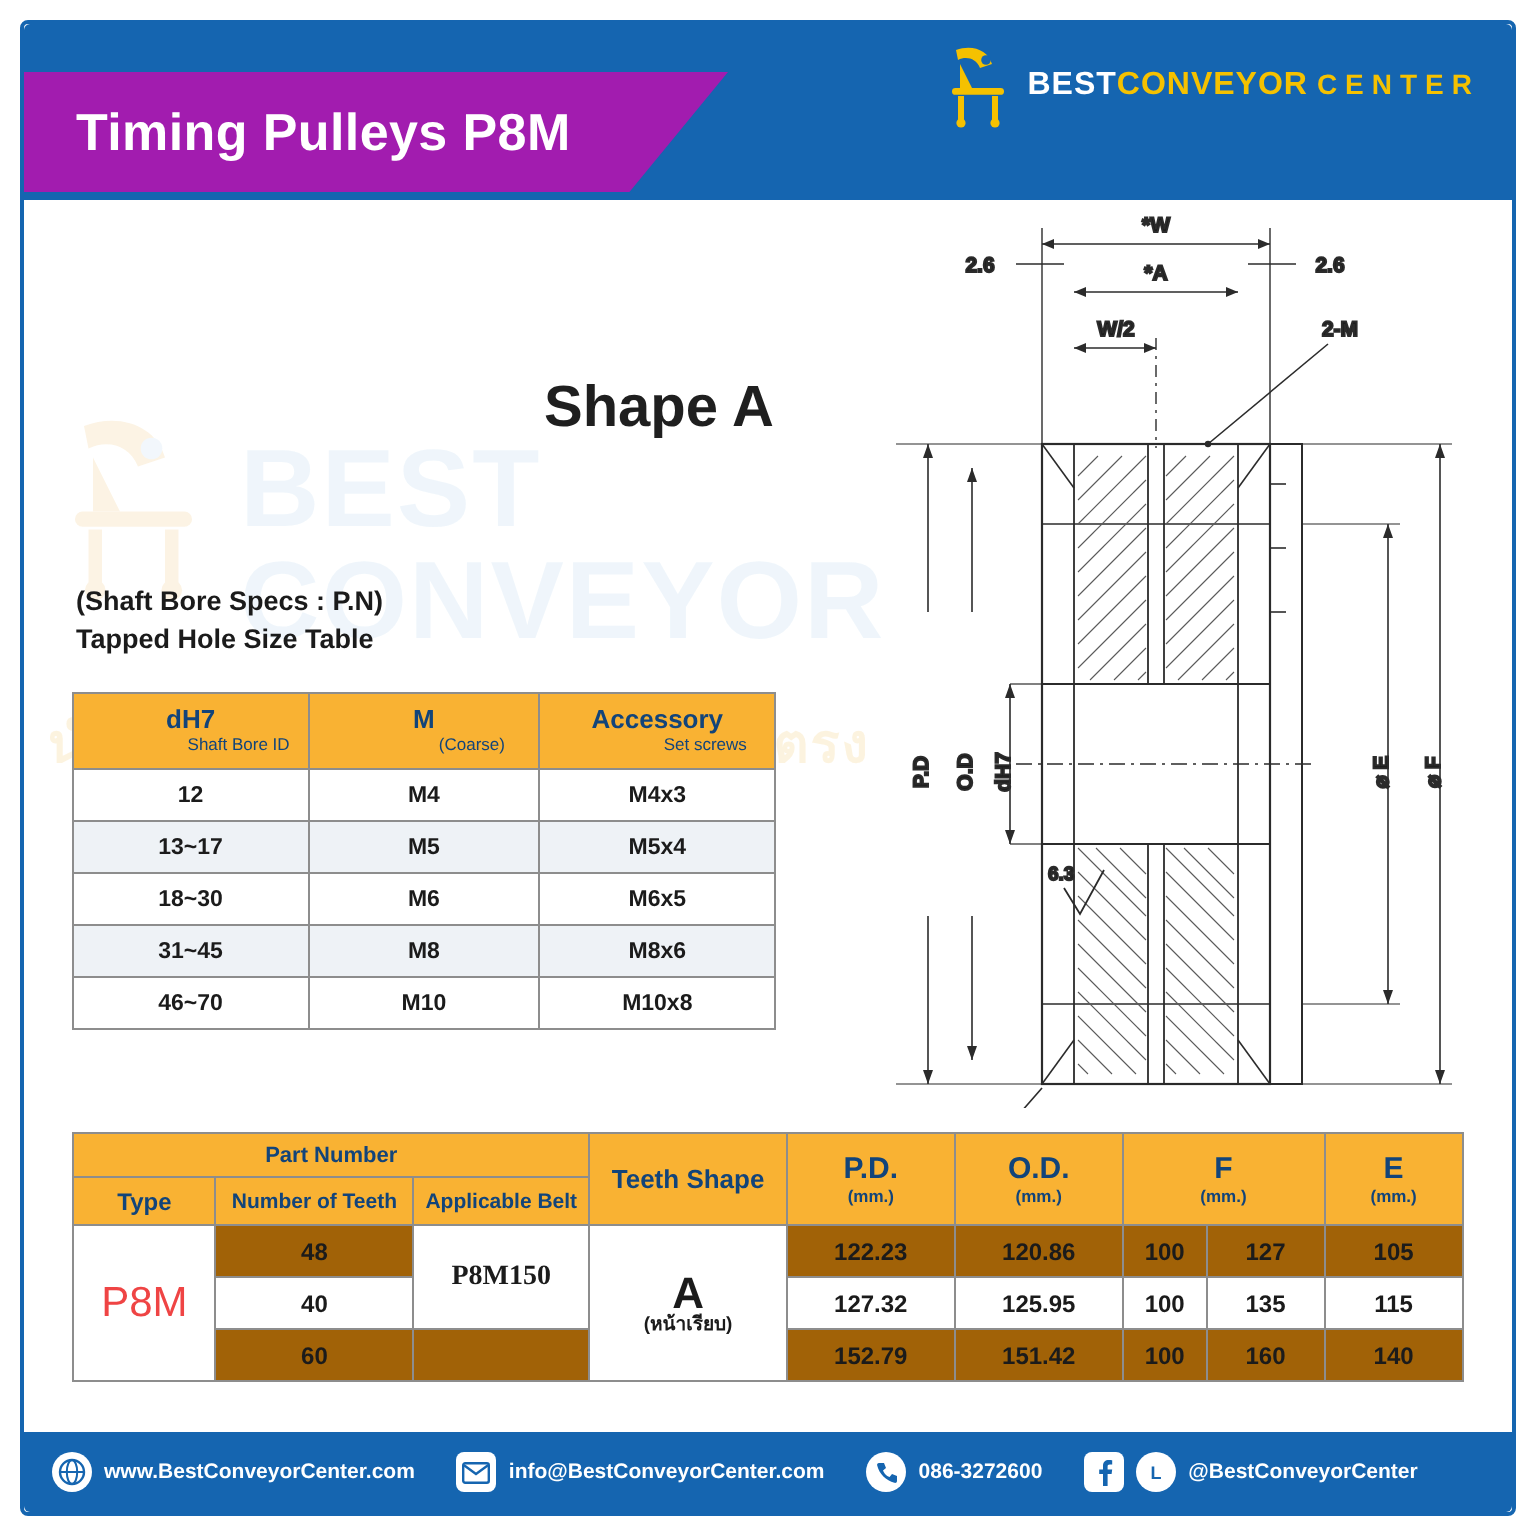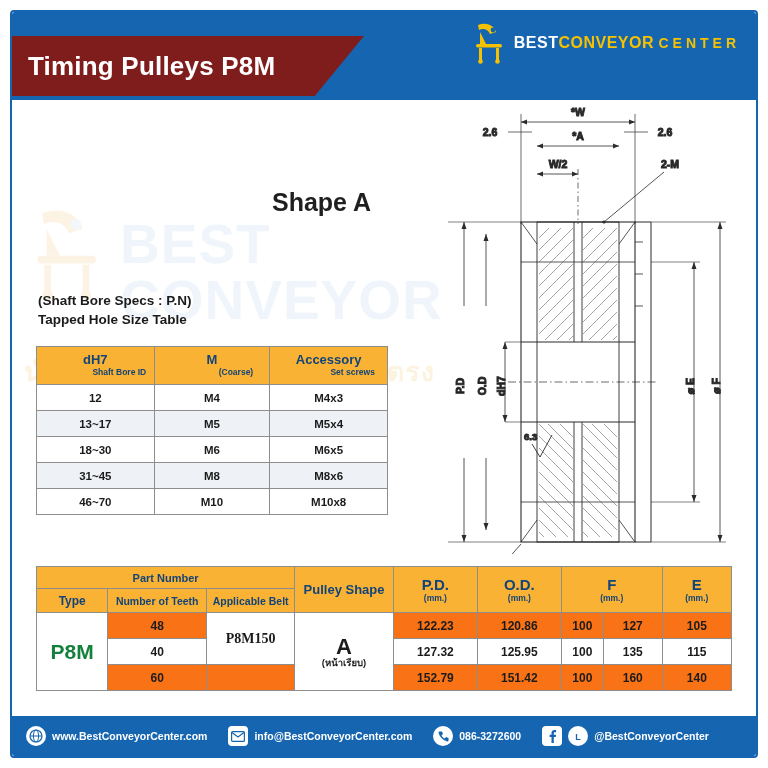--- a/index.html
+++ b/index.html
@@ -26,23 +26,23 @@
 
   
   .header-band {
     position:absolute; left:12px; top:12px; width:744px; height:88px;
     background:#1565b0;
     border-radius:3px 3px 0 0;
   }
   .title-box {
     position:absolute;
     left:12px; top:36px; width:352px; height:60px;
-    background:#7f1d1d;
+    background:#a21caf;
     display:flex; align-items:center;
-    padding-left:16px;
+    padding-left:26px;
     clip-path: polygon(0 0, 100% 0, 86% 100%, 0% 100%);
   }
   .title-box .title {
     font-size:26px; font-weight:bold; color:#ffffff;
     letter-spacing:0.2px;
     white-space:nowrap;
   }
 
   .logo {
     position:absolute; right:28px; top:22px;
@@ -78,21 +78,21 @@
   .wm-text3 {
     position:absolute; left:0px; top:150px;
     font-size:27px; font-weight:bold; color:#f0b840;
     letter-spacing:1px;
   }
   .wm-mark { position:absolute; left:0px; top:6px; opacity:0.85; }
 
   
   .shape-a-label {
     position:absolute; left:272px; top:188px;
-    font-size:25px; font-weight:bold; color:#1f1f1f;
+    font-size:29px; font-weight:bold; color:#1f1f1f;
   }
 
   
   .tapped-caption {
     position:absolute; left:38px; top:292px;
     font-size:13.5px; font-weight:bold; color:#1b1b1b;
     line-height:1.38;
   }
   table.tapped {
     position:absolute; left:36px; top:346px;
@@ -106,21 +106,21 @@
     padding:0;
   }
   table.tapped thead th {
     background:#f9b233;
     color:#12447a;
     height:38px;
     font-weight:bold;
     line-height:1.15;
   }
   table.tapped thead th .big { font-size:13px; display:block; }
-  table.tapped thead th .small { font-size:8.5px; display:block; font-weight:bold;margin-left:48px; }
+  table.tapped thead th .small { font-size:8.5px; display:block; font-weight:normal;margin-left:48px; }
   table.tapped tbody td {
     height:26px;
     font-size:11.5px;
     font-weight:bold;
     color:#1b1b1b;
     background:#ffffff;
   }
   table.tapped tbody tr.alt td { background:#eef2f6; }
 
   
@@ -140,23 +140,23 @@
     color:#12447a;
     font-weight:bold;
   }
   table.spec .hdr-y.small { font-size:10.5px; }
   table.spec td.body {
     background:#ffffff;
     font-weight:bold;
     color:#1b1b1b;
     font-size:12px;
   }
-  table.spec td.body.alt { background:#f97316; }
+  table.spec td.body.alt { background:#a16207; }
   table.spec td.type {
-    font-size:21px; font-weight:bold; color:#15803d;
+    font-size:21px; font-weight:normal; color:#ef4444;
   }
   table.spec td.shape {
     font-size:22px; font-weight:bold; color:#1b1b1b;
     line-height:1.0;
   }
   table.spec td.shape .sub {
     display:block; font-size:9.5px; font-weight:bold; color:#1b1b1b;
   }
   table.spec td.belt { font-size:14px; font-weight:bold;font-family:Liberation Serif, serif; }
   .unit { display:block; font-size:8.5px; font-weight:bold; }
@@ -452,21 +452,21 @@
         <td>M10</td>
         <td>M10x8</td>
       </tr>
     </tbody>
   </table>
 
   <table class="spec">
     <thead>
       <tr>
         <th class="hdr-y" colspan="3" style="height:22px;font-size:11px">Part Number</th>
-        <th class="hdr-y" rowspan="2" style="width:94px;font-size:13px">Pulley Shape</th>
+        <th class="hdr-y" rowspan="2" style="width:94px;font-size:13px">Teeth Shape</th>
         <th class="hdr-y" rowspan="2" style="width:80px">
           <span class="hdr-big">P.D.</span>
           <span class="unit">(mm.)</span>
         </th>
         <th class="hdr-y" rowspan="2" style="width:80px">
           <span class="hdr-big">O.D.</span>
           <span class="unit">(mm.)</span>
         </th>
         <th class="hdr-y" rowspan="2" colspan="2" style="width:96px">
           <span class="hdr-big">F</span>

